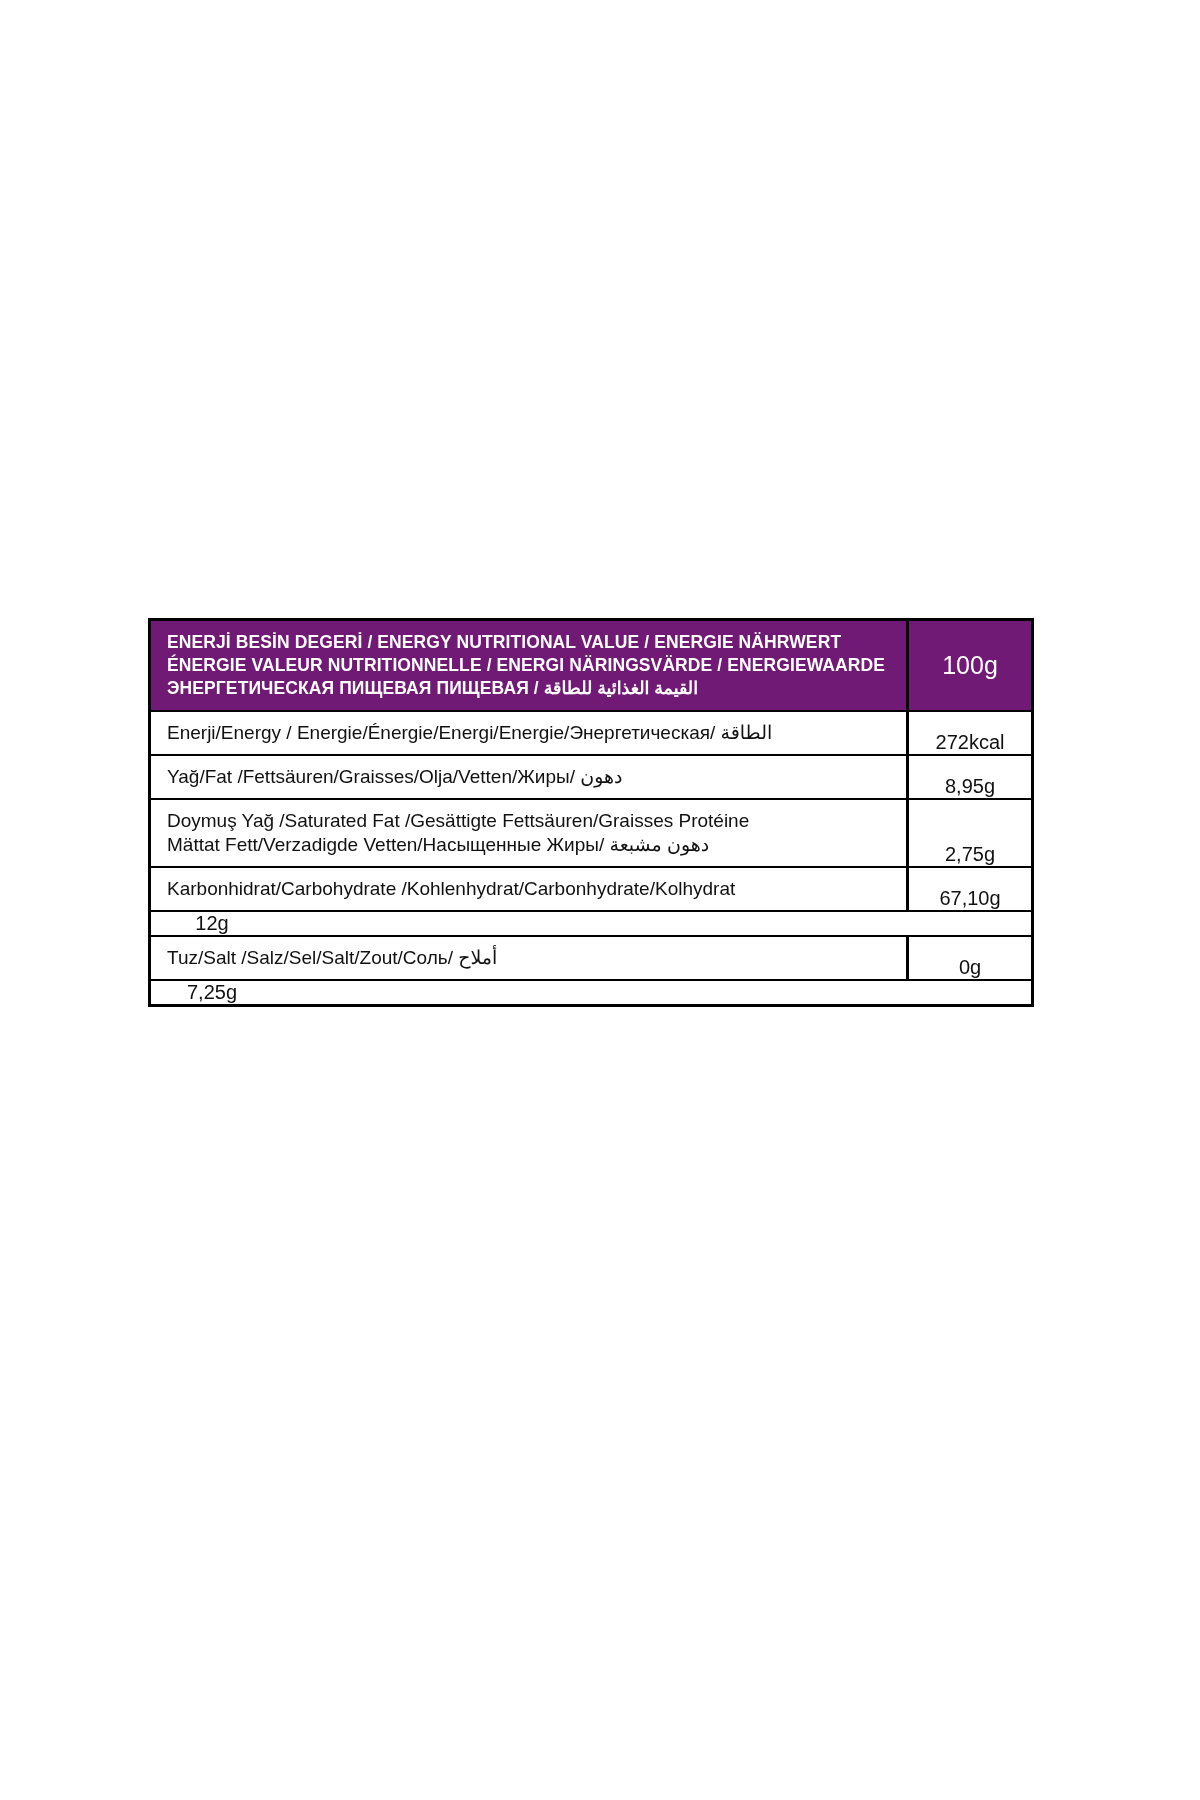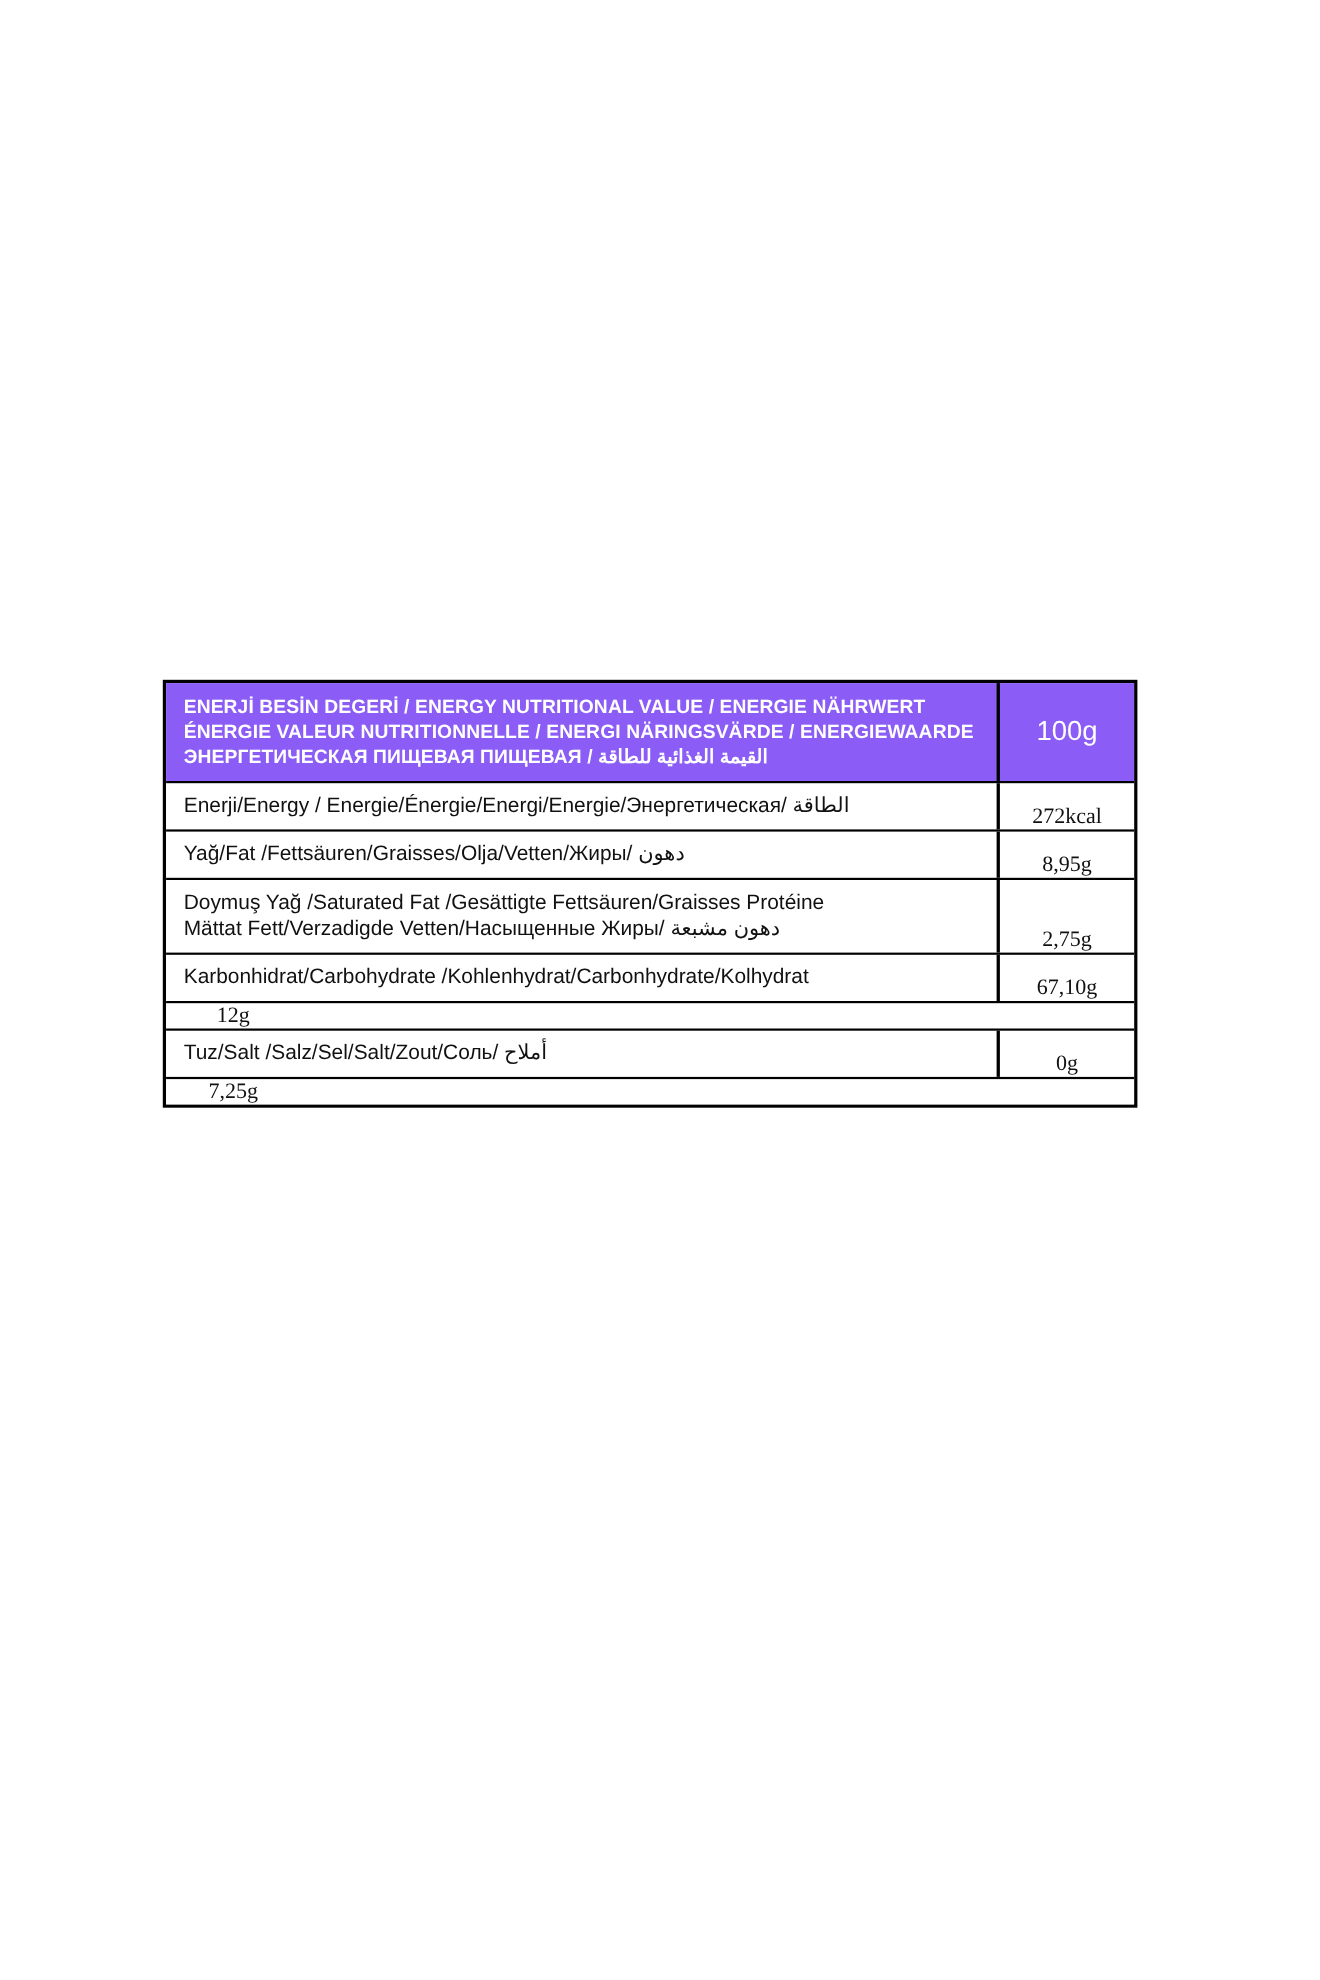--- a/index.html
+++ b/index.html
@@ -22,21 +22,21 @@
     width: 886px;
     border: 3px solid #000000;
     box-sizing: border-box;
     background: #ffffff;
   }
 
   
   .header-row {
     display: flex;
     align-items: stretch;
-    background: #8b5cf6;
+    background: #701a75;
     justify-content: flex-end;
   }
   .header-titles {
     flex: 1 1 auto;
     padding: 10px 14px 10px 16px;
     color: #ffffff;
     border-right: 3px solid #000000;
     box-sizing: border-box;
   }
   .header-titles .line {
@@ -82,21 +82,20 @@
   }
   .cell-value {
     flex: 0 0 122px;
     display: flex;
     align-items: center;
     justify-content: center;
     box-sizing: border-box;
     color: #111111;
     font-size: 20px;
     text-align: center;
-    font-family: Liberation Serif, serif;
   }
 </style>
 </head>
 <body>
 
 <div class="nutrition-table">
 
   <div class="header-row">
     <div class="header-titles">
       <div class="line">ENERJİ BESİN DEGERİ / ENERGY NUTRITIONAL VALUE / ENERGIE NÄHRWERT</div>

